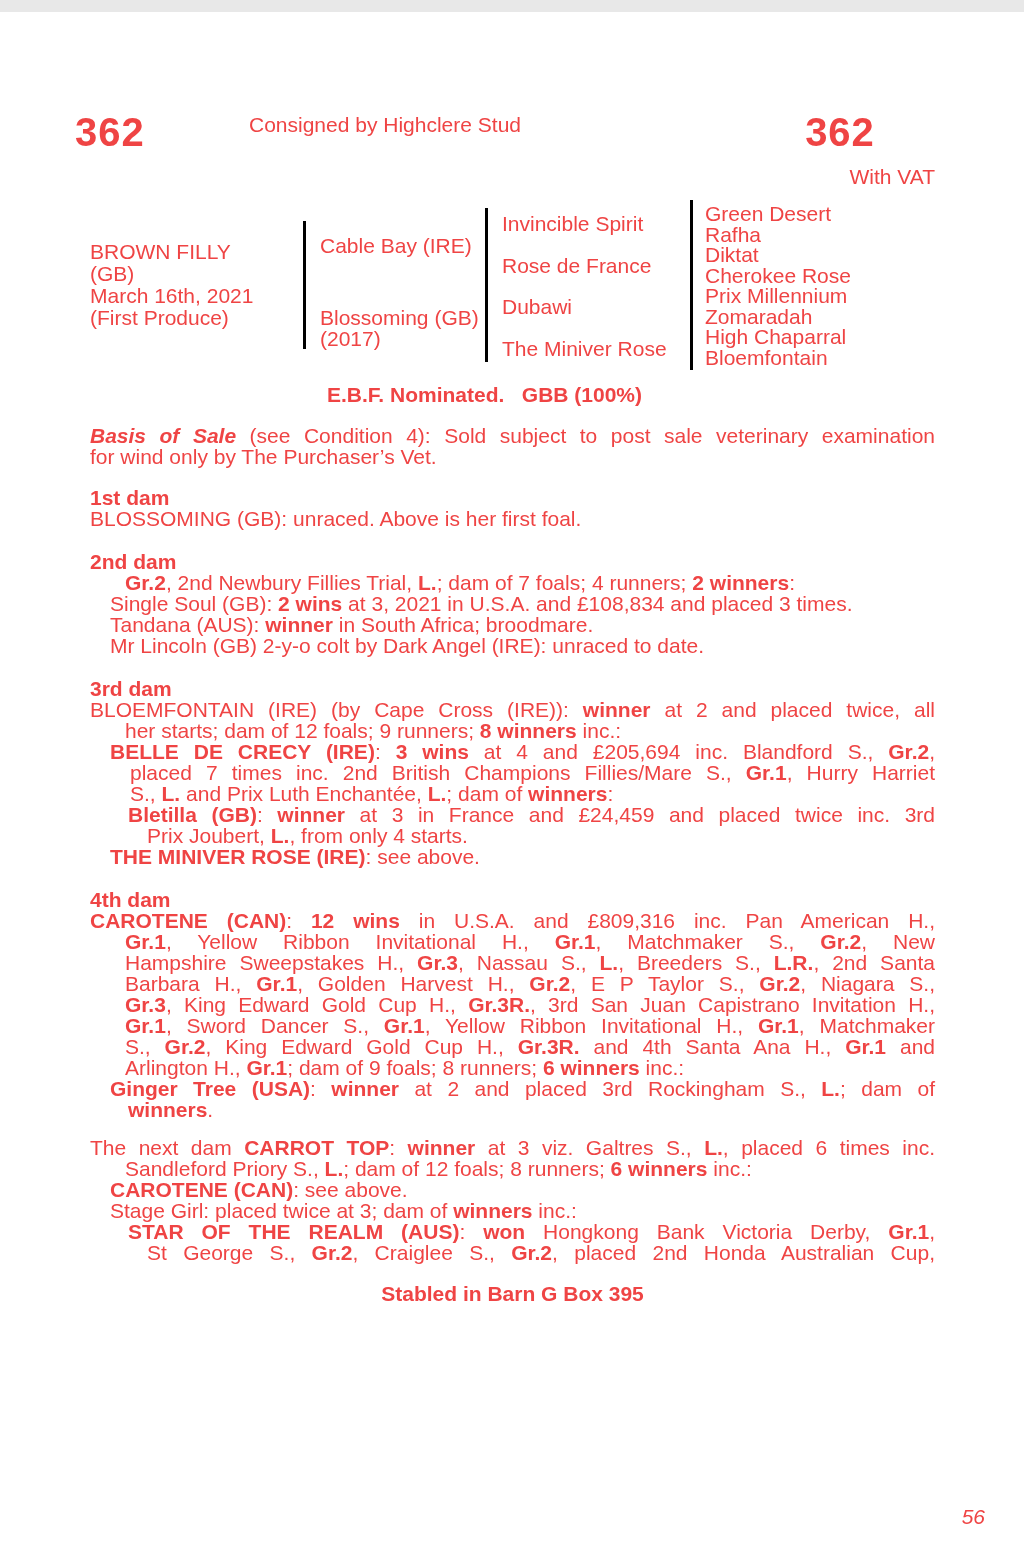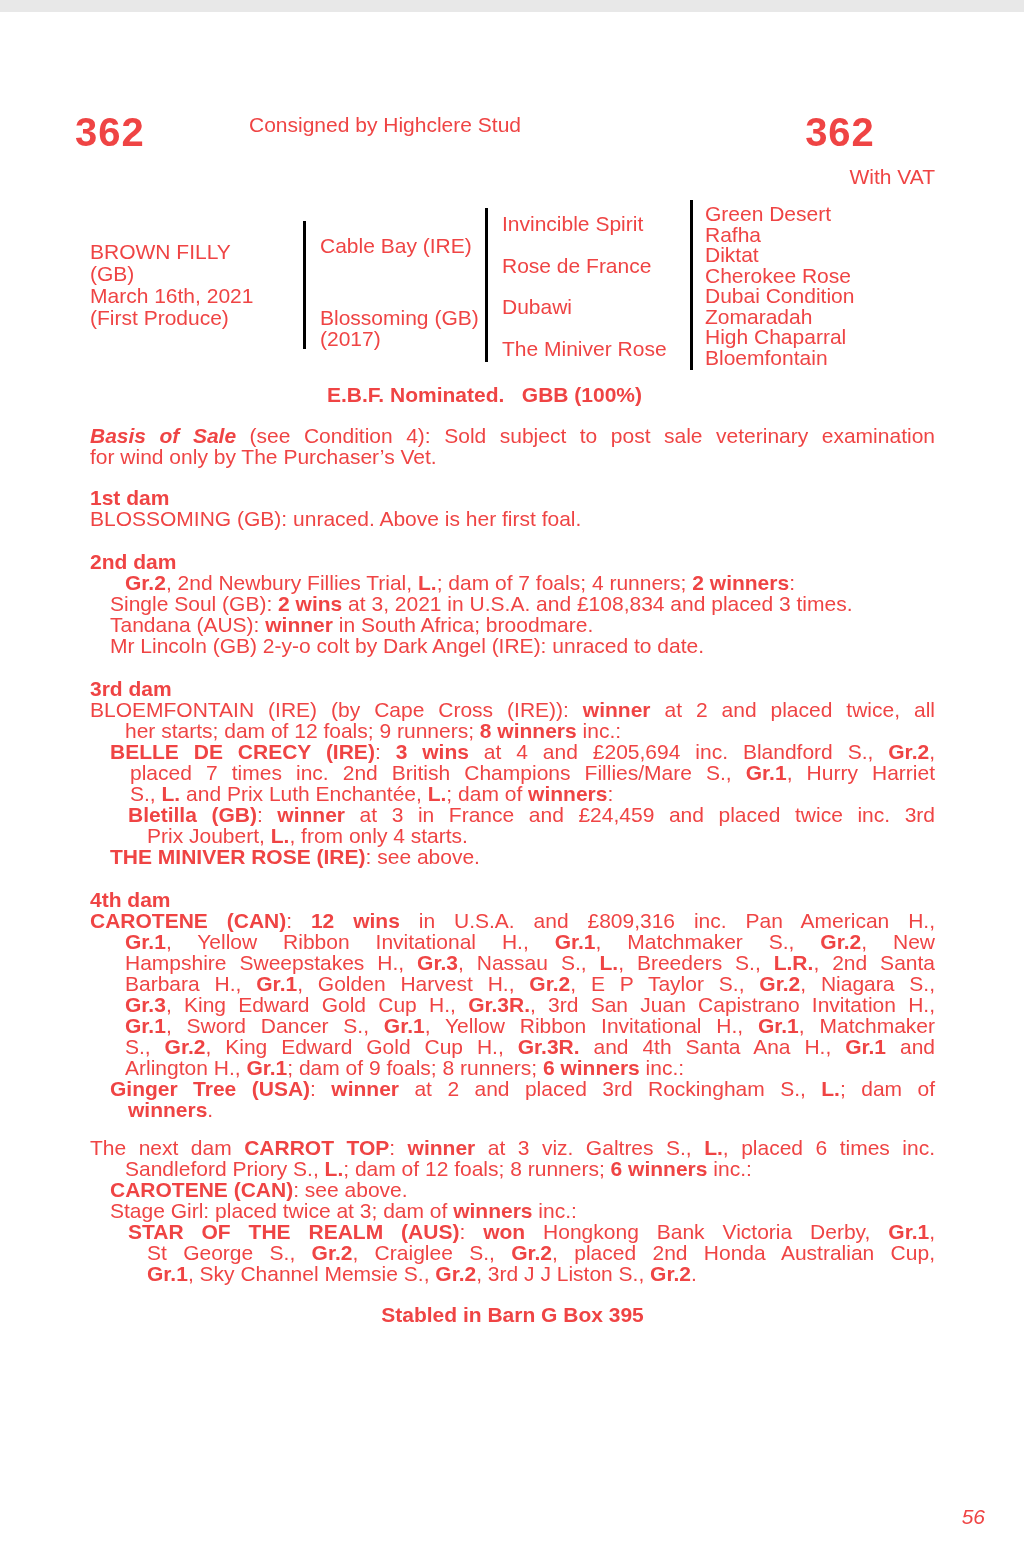--- a/index.html
+++ b/index.html
@@ -94,21 +94,21 @@
         <div>Invincible Spirit</div>
         <div>Rose de France</div>
         <div>Dubawi</div>
         <div>The Miniver Rose</div>
       </div>
     <div class="ped-col ped-col4" id="gen3">
         <div>Green Desert</div>
         <div>Rafha</div>
         <div>Diktat</div>
         <div>Cherokee Rose</div>
-        <div>Dubai Condition</div>
+        <div>Prix Millennium</div>
         <div>Zomaradah</div>
         <div>High Chaparral</div>
         <div>Bloemfontain</div>
       </div>
   </div>
 
   <div class="ebf">E.B.F. Nominated.   GBB (100%)</div>
 
   <div class="textblock" id="basis">
       <div class="ln i0 j"><span class="b i">Basis of Sale</span><span> (see Condition 4): Sold subject to post sale veterinary examination</span></div>
@@ -151,21 +151,20 @@
         <div class="ln i20 j"><span class="b">Ginger Tree (USA)</span><span>: </span><span class="b">winner</span><span> at 2 and placed 3rd Rockingham S., </span><span class="b">L.</span><span>; dam of</span></div>
         <div class="ln i38"><span class="b">winners</span><span>.</span></div>
       </div>
       <div class="section">
         <div class="ln i0 j"><span>The next dam </span><span class="b">CARROT TOP</span><span>: </span><span class="b">winner</span><span> at 3 viz. Galtres S., </span><span class="b">L.</span><span>, placed 6 times inc.</span></div>
         <div class="ln i35"><span>Sandleford Priory S., </span><span class="b">L.</span><span>; dam of 12 foals; 8 runners; </span><span class="b">6 winners</span><span> inc.:</span></div>
         <div class="ln i20"><span class="b">CAROTENE (CAN)</span><span>: see above.</span></div>
         <div class="ln i20"><span>Stage Girl: placed twice at 3; dam of </span><span class="b">winners</span><span> inc.:</span></div>
         <div class="ln i38 j"><span class="b">STAR OF THE REALM (AUS)</span><span>: </span><span class="b">won</span><span> Hongkong Bank Victoria Derby, </span><span class="b">Gr.1</span><span>,</span></div>
         <div class="ln i57 j"><span>St George S., </span><span class="b">Gr.2</span><span>, Craiglee S., </span><span class="b">Gr.2</span><span>, placed 2nd Honda Australian Cup,</span></div>
-        <div class="ln i57"><span class="b">Gr.1</span><span>, Sky Channel Memsie S., </span><span class="b">Gr.2</span><span>, 3rd J J Liston S., </span><span class="b">Gr.2</span><span>.</span></div>
       </div>
     </div>
 
   <div class="stabled">Stabled in Barn G Box 395</div>
 
   <div class="pagenum">56</div>
 
 </div>
 
 </body></html>

